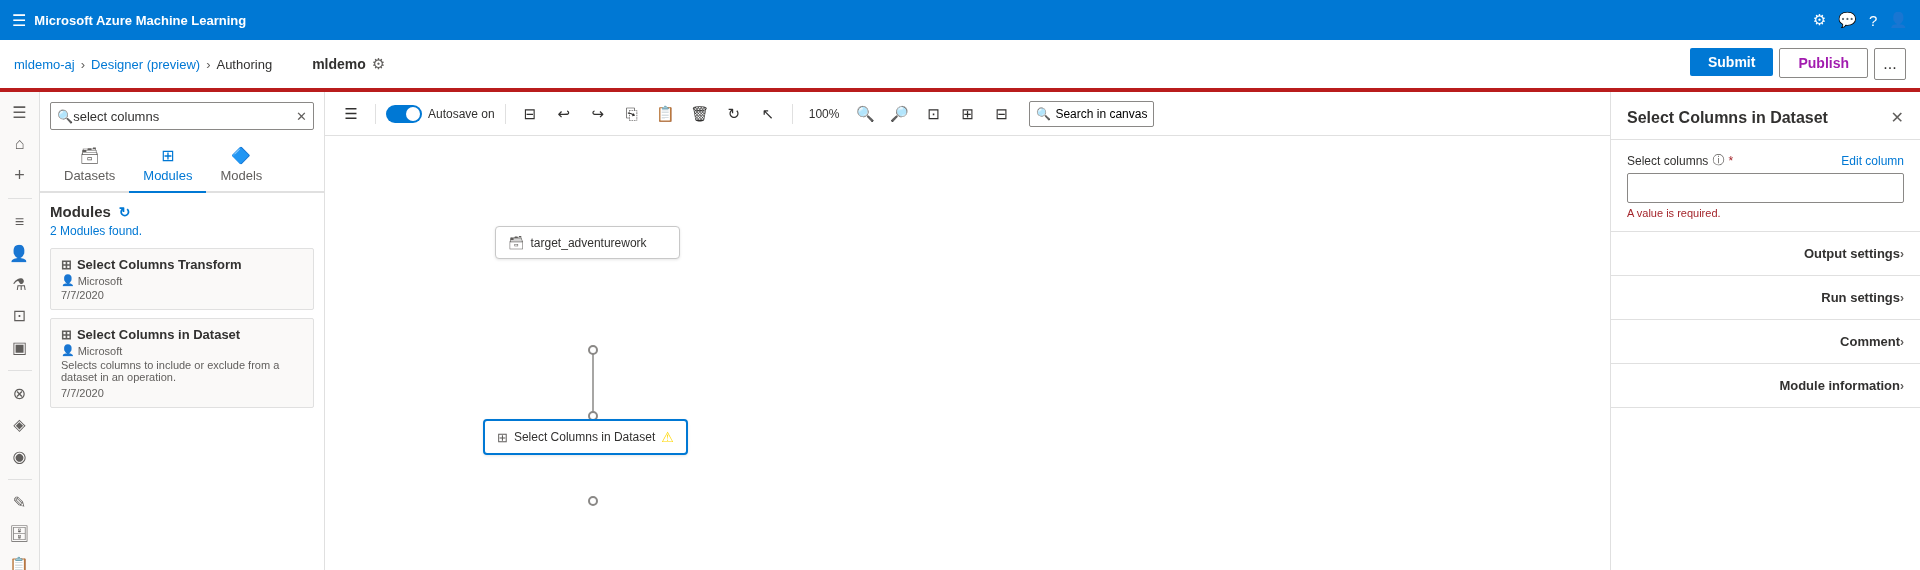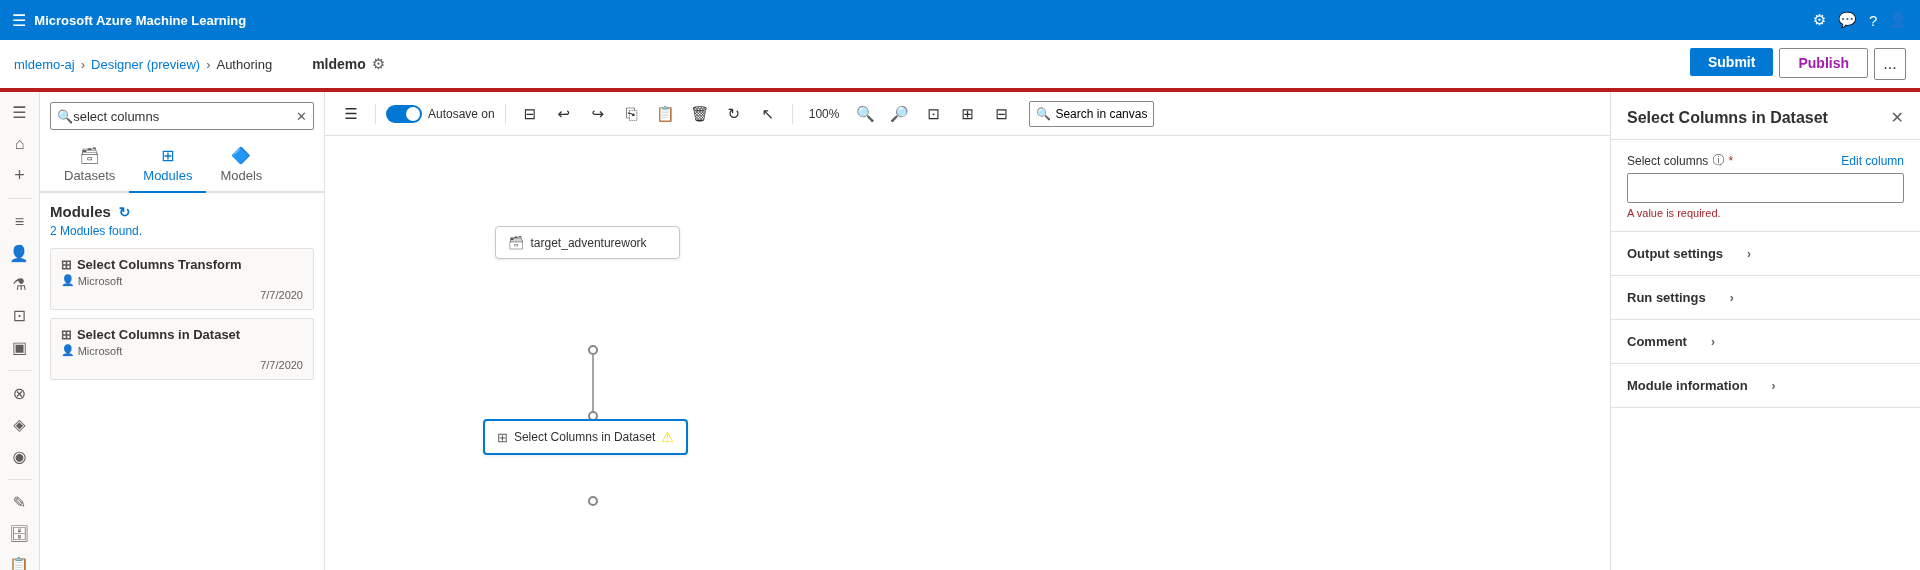--- a/index.html
+++ b/index.html
@@ -167,21 +167,21 @@
     .module-card .module-icon { font-size: 13px; color: #605e5c; }
     .module-card .module-author {
       font-size: 11px;
       color: #605e5c;
       display: flex;
       align-items: center;
       gap: 3px;
       margin: 2px 0;
     }
     .module-card .module-desc { font-size: 11px; color: #605e5c; margin-bottom: 4px; }
-    .module-card .module-date { font-size: 11px; color: #605e5c; text-align: right; }
+    .module-card .module-date { font-size: 11px; color: #605e5c; text-align: left; }
 
     
     #canvas-area {
       flex: 1;
       display: flex;
       flex-direction: column;
       background: #fafafa;
       overflow: hidden;
     }
 
@@ -370,25 +370,24 @@
 
     
     .accordion-item {
       border-bottom: 1px solid #e0e0e0;
       cursor: pointer;
     }
     .accordion-header {
       padding: 14px 16px;
       display: flex;
       align-items: center;
-      justify-content: flex-start;
+      justify-content: flex-end;
       font-size: 13px;
       font-weight: 600;
       color: #323130;
-      gap: 24px;
     }
     .chevron-right { font-size: 12px; color: #605e5c; }
     .btn-submit {
       background: #0078d4;
       color: white;
       border: none;
       padding: 6px 18px;
       font-size: 14px;
       font-weight: 600;
       border-radius: 2px;
@@ -512,20 +511,21 @@
 
       <div class="module-card">
         <div class="module-name">
           <span class="module-icon">⊞</span>
           <span>Select Columns in Dataset</span>
         </div>
         <div class="module-author">
           <span>👤</span>
           <span>Microsoft</span>
         </div>
+        <div class="module-desc">Selects columns to include or exclude from a dataset in an operation.</div>
         <div class="module-date">7/7/2020</div>
       </div>
     </div>
   </div>
 
   <div id="canvas-area">
 
     <div id="canvas-toolbar">
       <div class="toolbar-btn" title="Select">☰</div>
       <div class="toolbar-sep"></div>

